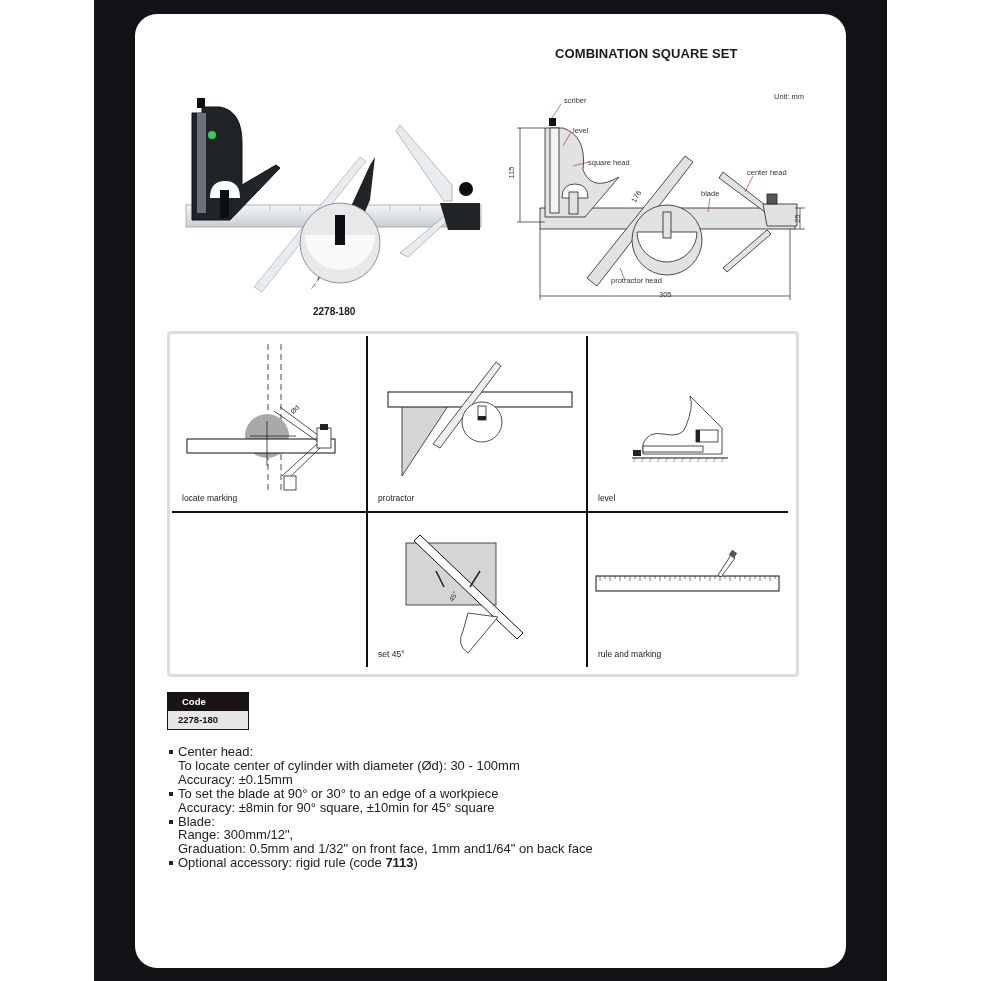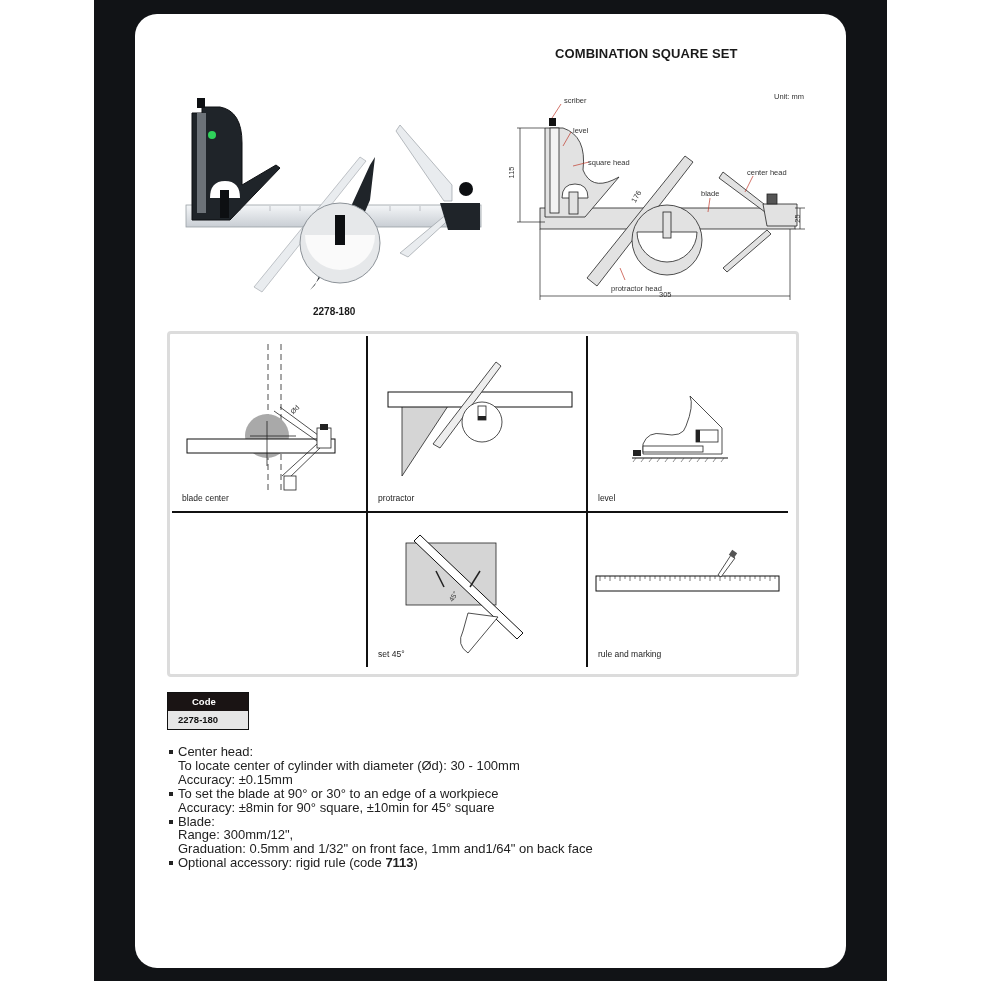--- a/index.html
+++ b/index.html
@@ -11,21 +11,21 @@
   .abs { position:absolute; }
   .lbl { font-size:7.5px; color:#333; }
   .photo-code { position:absolute; left:313px; top:306px; font-size:10px; font-weight:bold; }
   .grid { position:absolute; left:167px; top:331px; width:626px; height:340px; border:3px solid #dcdcdc; border-radius:4px; background:#fff; }
   .grid-inner { position:absolute; left:172px; top:336px; width:616px; height:331px; }
   .cell { position:absolute; box-sizing:border-box; }
   .cell .cap { position:absolute; left:10px; bottom:8px; font-size:8.5px; color:#222; }
   .vline { position:absolute; width:1.5px; background:#111; }
   .hline { position:absolute; height:1.5px; background:#111; }
   .code-table { position:absolute; left:167px; top:692px; width:80px; border:1px solid #111; }
-  .code-head { background:#1a1414; color:#fff; font-size:9.5px; font-weight:bold; padding:3px 24px 4px; }
+  .code-head { background:#1a1414; color:#fff; font-size:9.5px; font-weight:bold; padding:3px 14px 4px; }
   .code-val { background:#e6e6e6; color:#111; font-size:9.5px; font-weight:bold; padding:3px 10px 4px; }
   .specs { position:absolute; left:169px; top:745px; font-size:13px; line-height:13.9px; color:#222; }
   .specs .item { position:relative; padding-left:9px; }
   .specs .bullet { position:absolute; left:0; top:5px; width:4px; height:4px; background:#222; }
   .specs b { font-weight:bold; }
 </style>
 </head>
 <body>
 
 <div class="frame"></div>
@@ -116,21 +116,21 @@
     <line x1="240" y1="92" x2="248" y2="76"></line>
     <line x1="203" y1="112" x2="205" y2="98"></line>
     <line x1="115" y1="168" x2="120" y2="180"></line>
   </g>
 </svg>
 <div class="abs lbl" style="left:564px;top:96px">scriber</div>
 <div class="abs lbl" style="left:573px;top:126px">level</div>
 <div class="abs lbl" style="left:588px;top:158px">square head</div>
 <div class="abs lbl" style="left:747px;top:168px">center head</div>
 <div class="abs lbl" style="left:701px;top:189px">blade</div>
-<div class="abs lbl" style="left:611px;top:284px">protractor head</div>
+<div class="abs lbl" style="left:611px;top:276px">protractor head</div>
 <div class="abs lbl" style="left:506px;top:168px;transform:rotate(-90deg)">115</div>
 <div class="abs lbl" style="left:630px;top:192px;transform:rotate(-60deg)">176</div>
 <div class="abs lbl" style="left:793px;top:214px;transform:rotate(-90deg)">25</div>
 <div class="abs lbl" style="left:659px;top:290px">305</div>
 
 <div class="grid"></div>
 <div class="grid-inner">
   <div class="vline" style="left:194px;top:0;height:331px"></div>
   <div class="vline" style="left:414px;top:0;height:331px"></div>
   <div class="hline" style="left:0;top:175px;width:616px"></div>
@@ -149,21 +149,21 @@
         <line x1="145" y1="108" x2="110" y2="140"></line>
           <line x1="150" y1="110" x2="115" y2="144"></line>
         <line x1="78" y1="100" x2="124" y2="100"></line>
           <line x1="95" y1="85" x2="95" y2="130"></line>
       </g>
       <rect x="145" y="92" width="14" height="20" fill="#fff" stroke="#222" stroke-width="0.8"></rect>
       <rect x="148" y="88" width="8" height="6" fill="#222"></rect>
       <rect x="112" y="140" width="12" height="14" fill="#fff" stroke="#222" stroke-width="0.8"></rect>
     </svg>
     <div class="abs lbl" style="left:118px;top:70px;transform:rotate(-45deg);font-size:7px">Ød</div>
-    <div class="cap">blade center</div>
+    <div class="cap">locate marking</div>
   </div>
 
   <div class="cell" style="left:196px;top:0;width:187px;height:175px">
     <svg width="218" height="175" style="position:absolute;left:0;top:0">
       <path d="M34 70 L80 70 L34 140 Z" fill="#d5d5d5" stroke="#222" stroke-width="0.8"></path>
       <rect x="20" y="56" width="184" height="15" fill="#fff" stroke="#111" stroke-width="1"></rect>
       <path d="M65 108 L128 26 L133 30 L72 112 Z" fill="#eee" stroke="#222" stroke-width="0.8"></path>
       <circle cx="114" cy="86" r="20" fill="#fff" stroke="#222" stroke-width="0.8"></circle>
       <rect x="110" y="70" width="8" height="14" fill="#fff" stroke="#222" stroke-width="0.8"></rect>
       <rect x="110" y="80" width="8" height="4" fill="#222"></rect>

